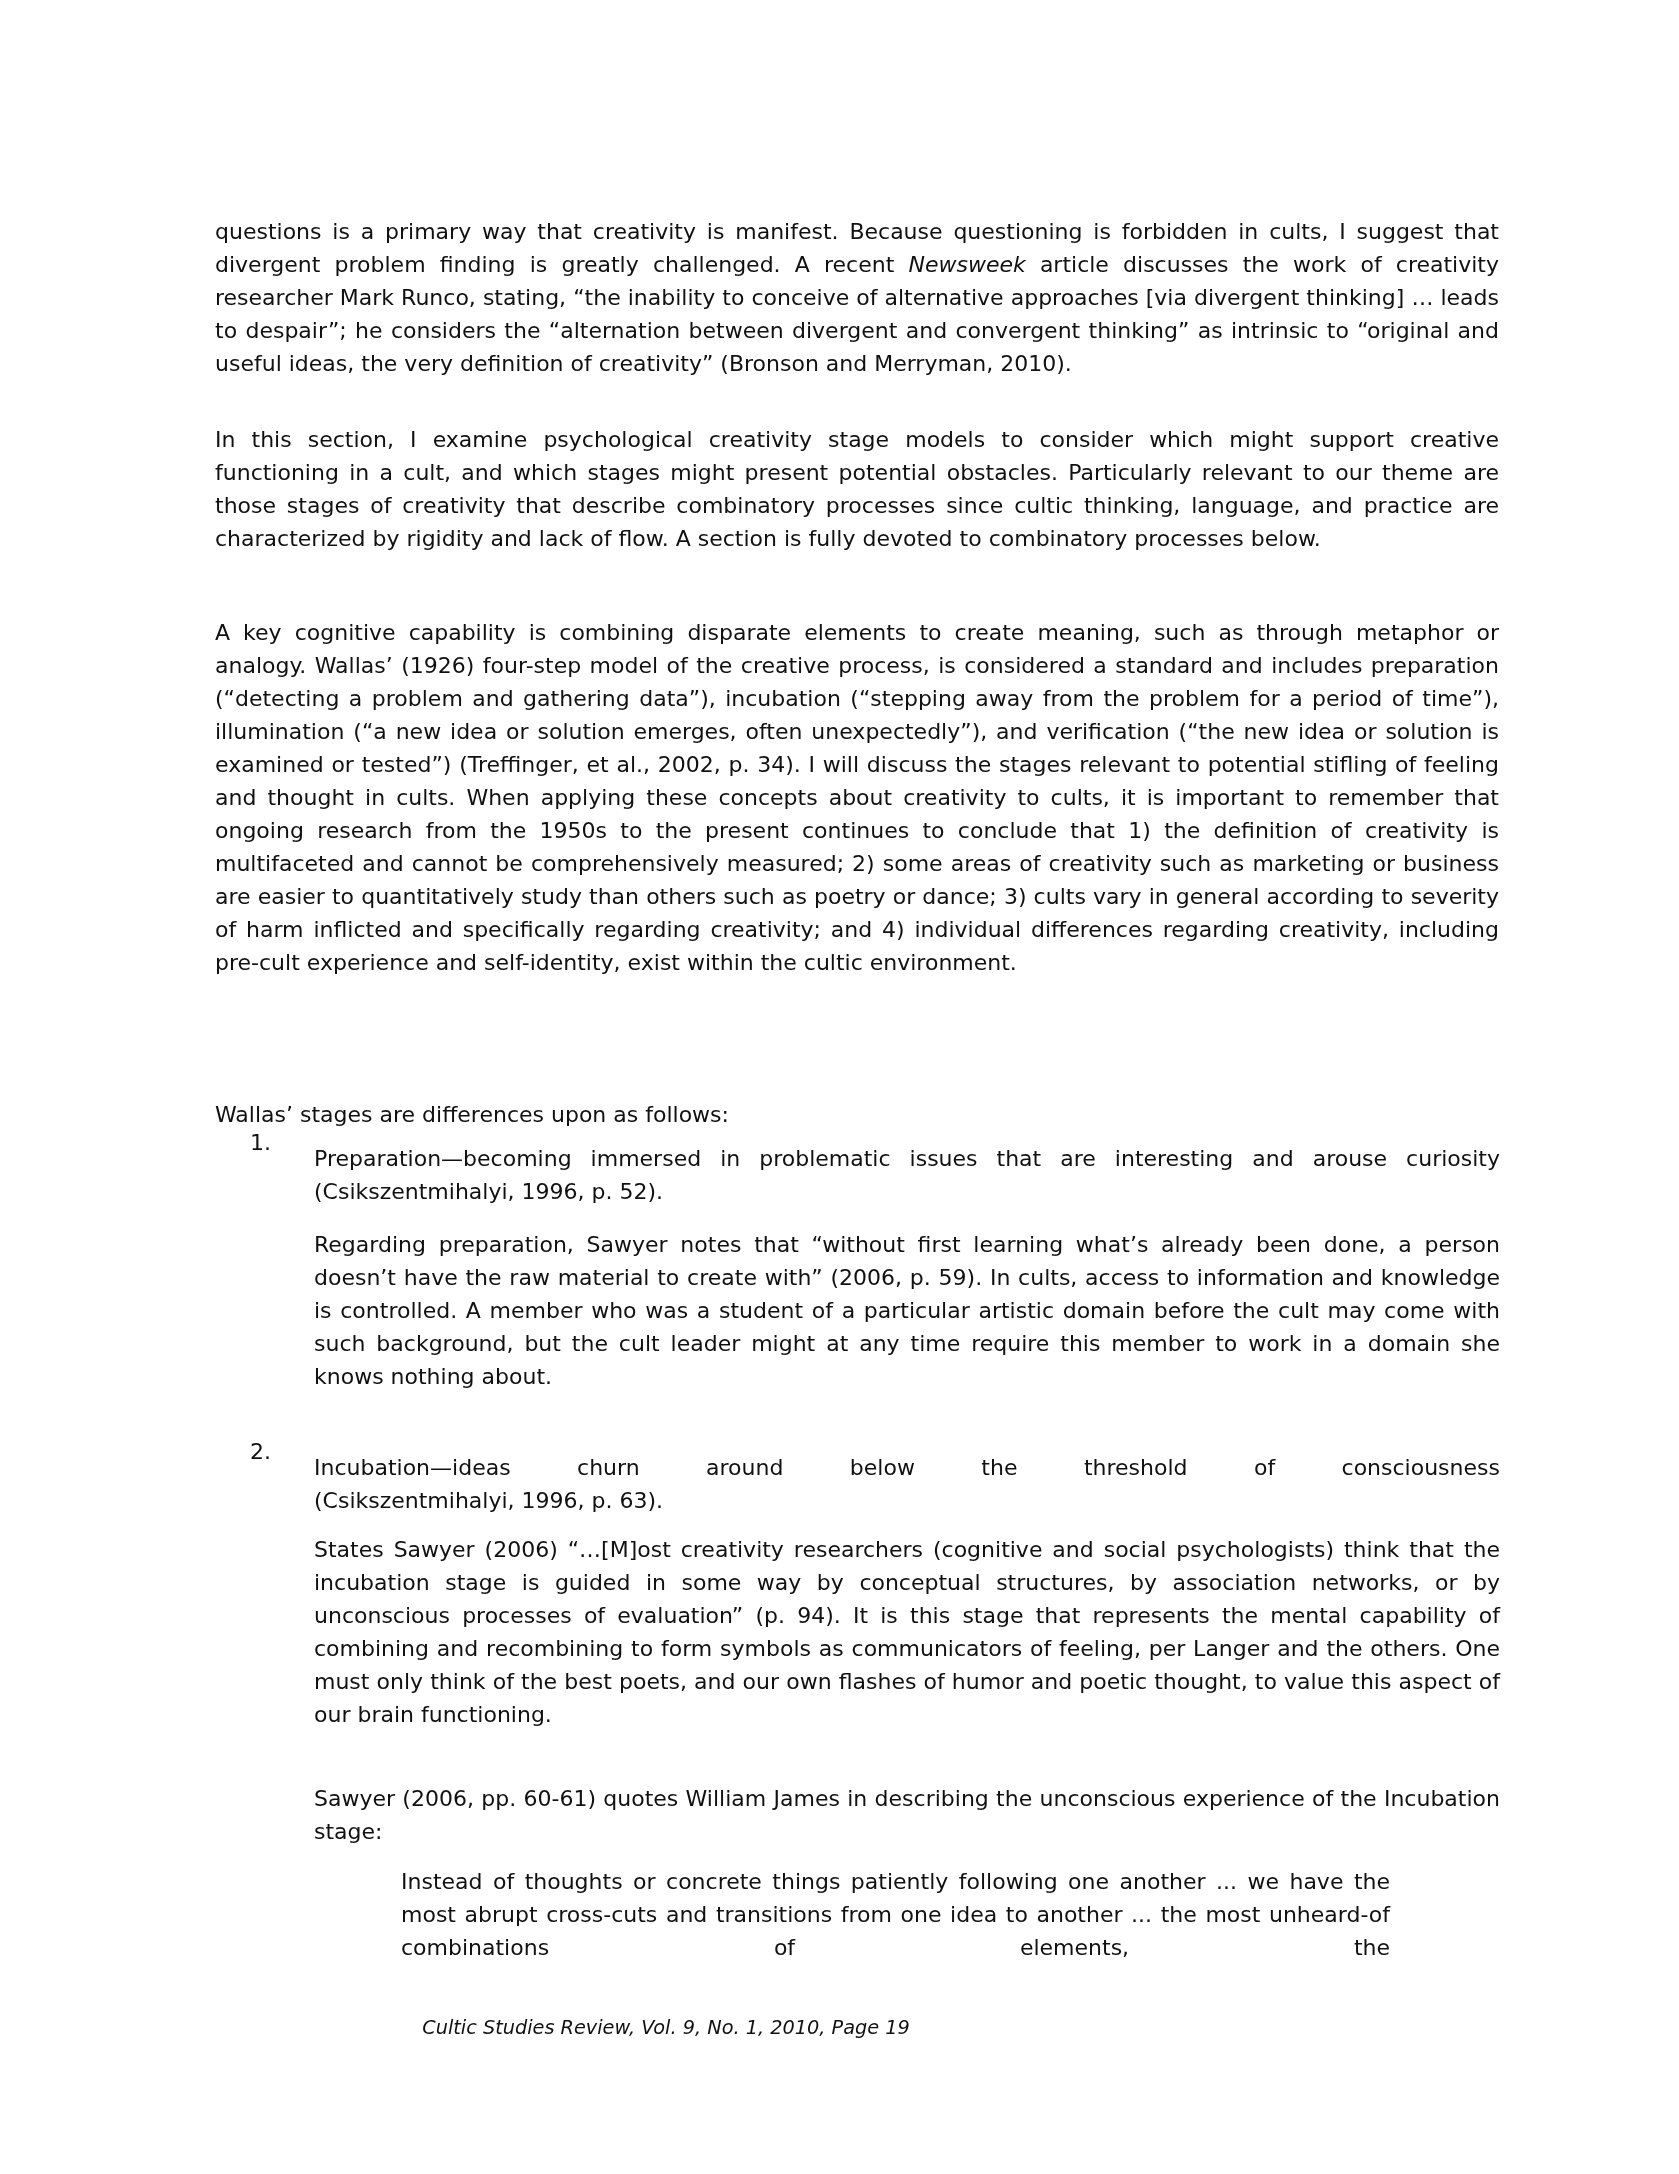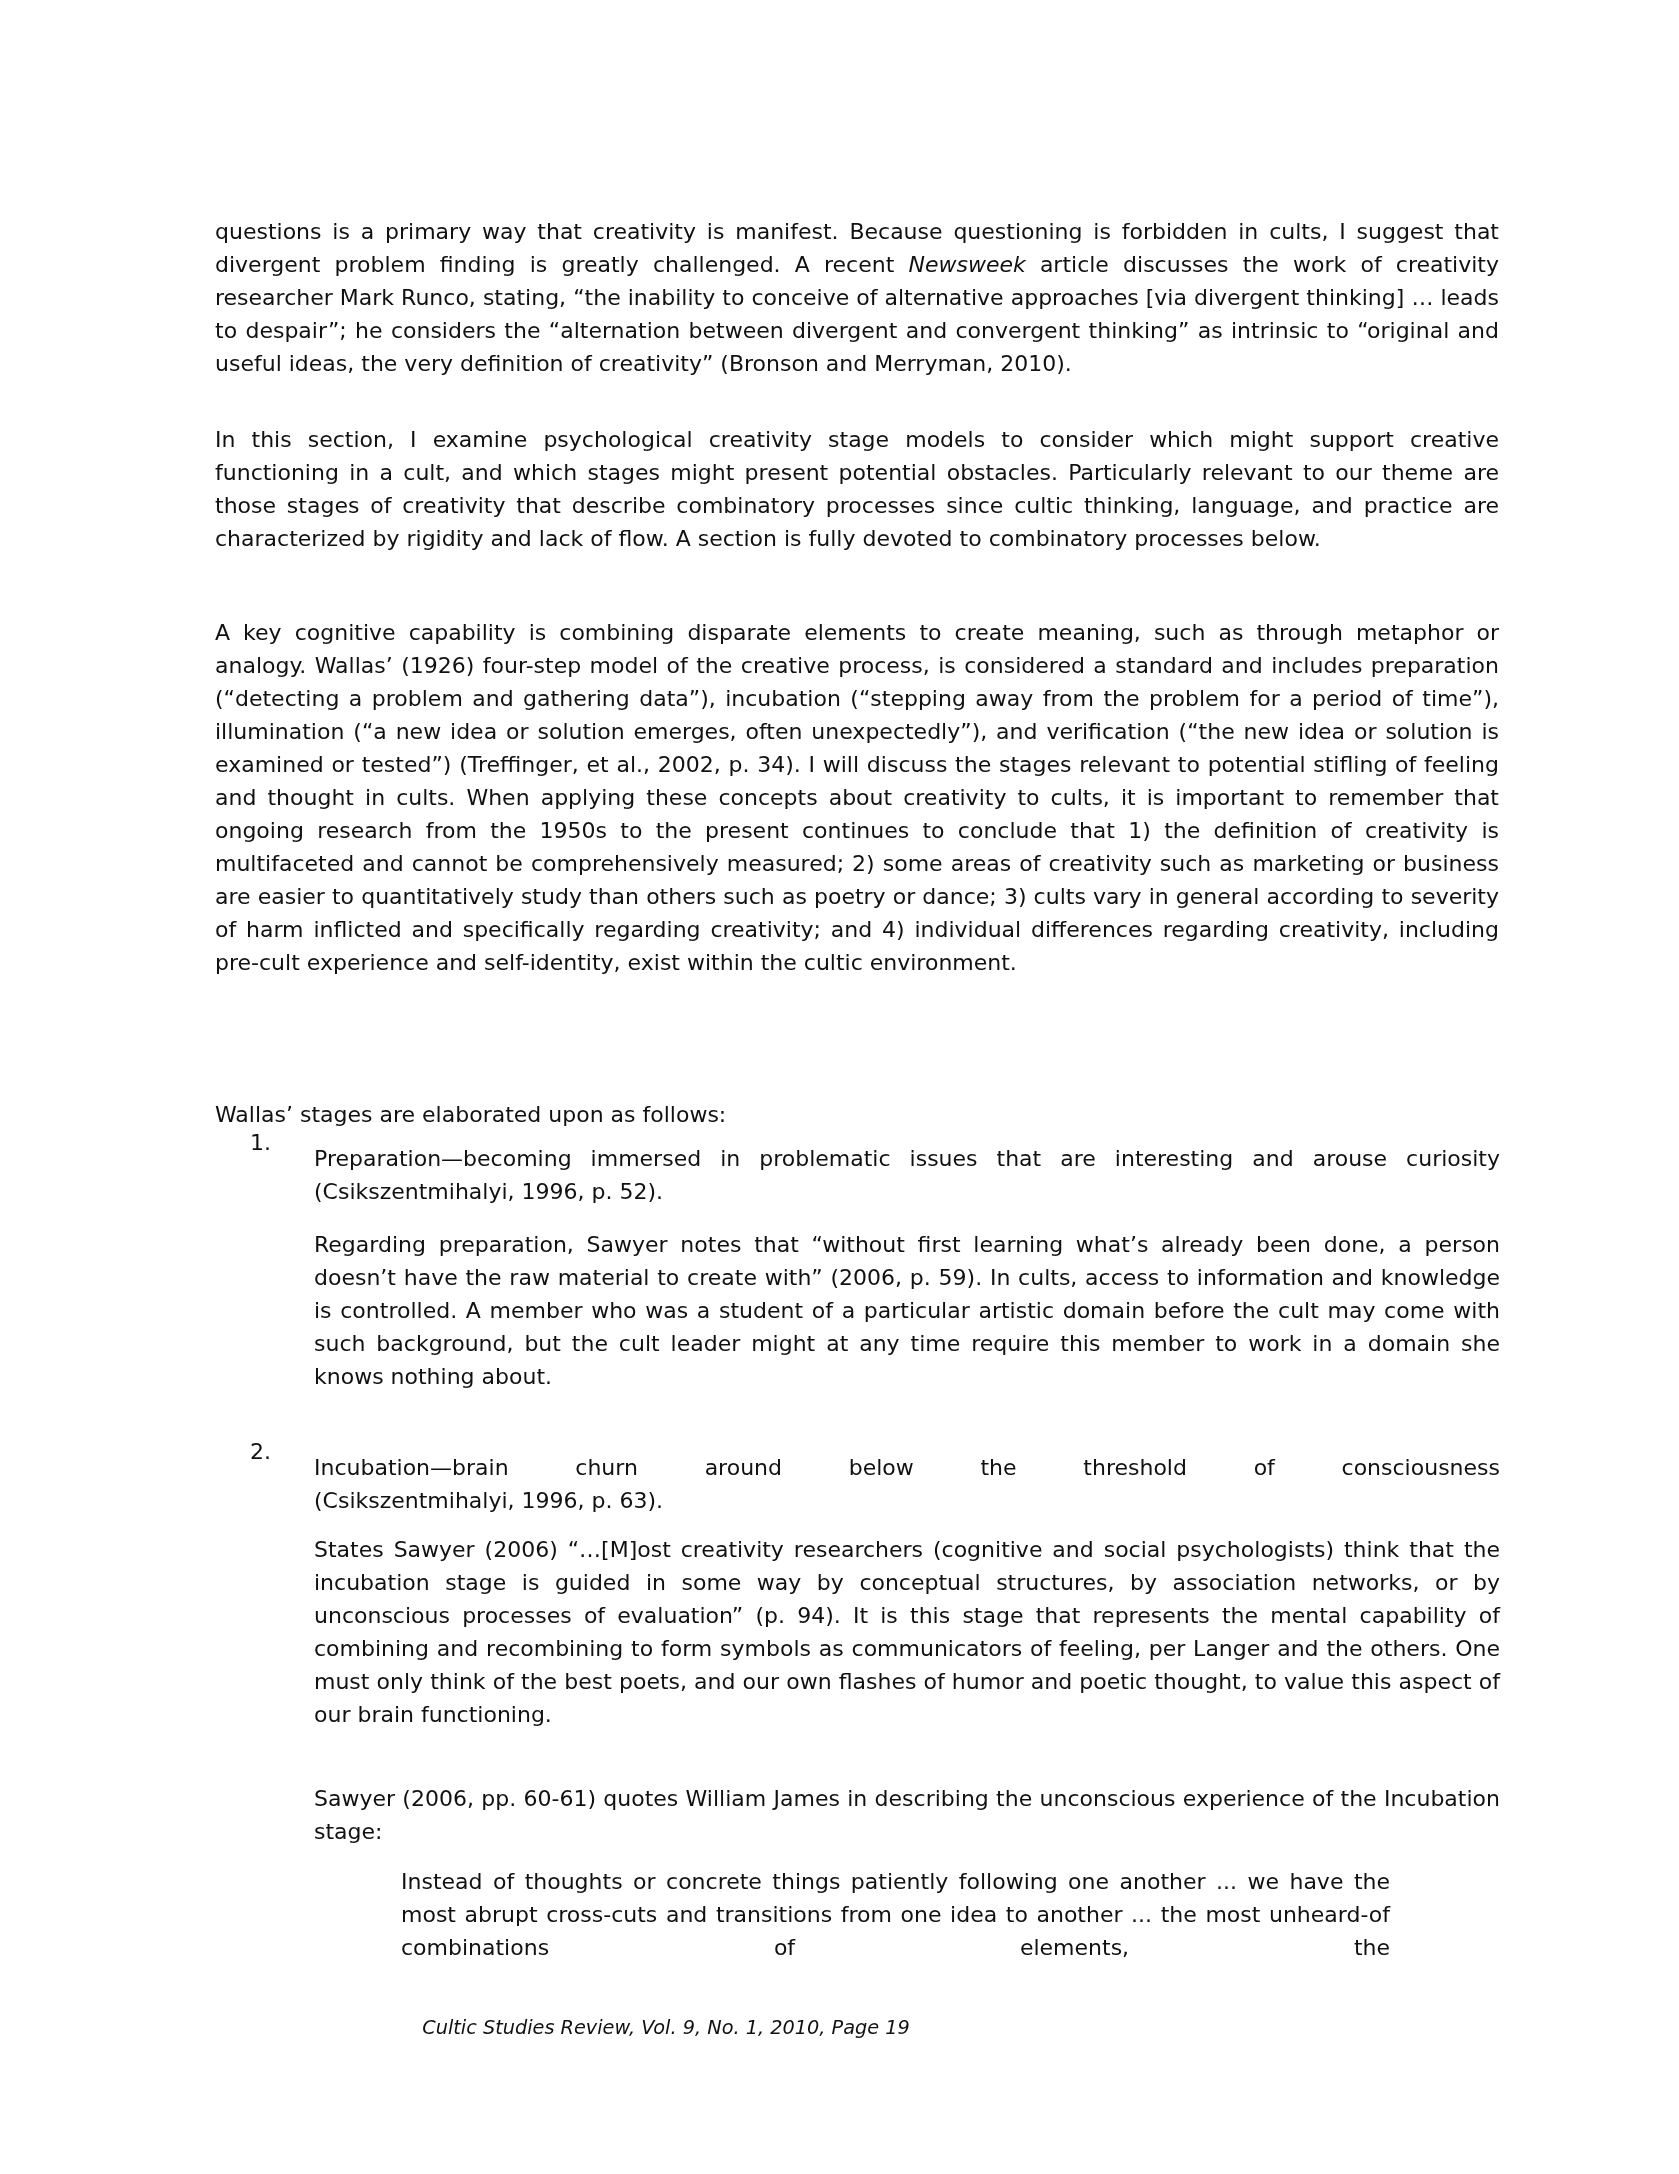--- a/index.html
+++ b/index.html
@@ -33,31 +33,31 @@
 </style>
 </head>
 <body>
 
 <p class="blk body-col last-left" style="top:199px;"><span>questions is a primary way that creativity is manifest. Because questioning is forbidden in cults, I suggest that divergent problem finding is greatly challenged. A recent </span><em>Newsweek</em><span> article discusses the work of creativity researcher Mark Runco, stating, “the inability to conceive of alternative approaches [via divergent thinking] … leads to despair”; he considers the “alternation between divergent and convergent thinking” as intrinsic to “original and useful ideas, the very definition of creativity” (Bronson and Merryman, 2010).</span></p>
 
 <p class="blk body-col last-left" style="top:407px;">In this section, I examine psychological creativity stage models to consider which might support creative functioning in a cult, and which stages might present potential obstacles. Particularly relevant to our theme are those stages of creativity that describe combinatory processes since cultic thinking, language, and practice are characterized by rigidity and lack of flow. A section is fully devoted to combinatory processes below.</p>
 
 <p class="blk body-col last-left" style="top:600px;">A key cognitive capability is combining disparate elements to create meaning, such as through metaphor or analogy. Wallas’ (1926) four-step model of the creative process, is considered a standard and includes preparation (“detecting a problem and gathering data”), incubation (“stepping away from the problem for a period of time”), illumination (“a new idea or solution emerges, often unexpectedly”), and verification (“the new idea or solution is examined or tested”) (Treffinger, et al., 2002, p. 34). I will discuss the stages relevant to potential stifling of feeling and thought in cults. When applying these concepts about creativity to cults, it is important to remember that ongoing research from the 1950s to the present continues to conclude that 1) the definition of creativity is multifaceted and cannot be comprehensively measured; 2) some areas of creativity such as marketing or business are easier to quantitatively study than others such as poetry or dance; 3) cults vary in general according to severity of harm inflicted and specifically regarding creativity; and 4) individual differences regarding creativity, including pre-cult experience and self-identity, exist within the cultic environment.</p>
 
-<p class="blk body-col last-left" style="top:1082px;">Wallas’ stages are elaborated upon as follows:</p>
+<p class="blk body-col last-left" style="top:1082px;">Wallas’ stages are differences upon as follows:</p>
 
 <div>
   <span class="num" style="top:1126px;">1.</span>
   <p class="blk list-col last-left" style="top:1126px;">Preparation—becoming immersed in problematic issues that are interesting and arouse curiosity (Csikszentmihalyi, 1996, p. 52).</p>
   <p class="blk list-col last-left" style="top:1212px;">Regarding preparation, Sawyer notes that “without first learning what’s already been done, a person doesn’t have the raw material to create with” (2006, p. 59). In cults, access to information and knowledge is controlled. A member who was a student of a particular artistic domain before the cult may come with such background, but the cult leader might at any time require this member to work in a domain she knows nothing about.</p>
 </div>
 
 <div>
   <span class="num" style="top:1435px;">2.</span>
-  <p class="blk list-col justify-all" style="top:1435px;">Incubation—brain churn around below the threshold of consciousness</p>
+  <p class="blk list-col justify-all" style="top:1435px;">Incubation—ideas churn around below the threshold of consciousness</p>
   <p class="blk list-col last-left" style="top:1468px;">(Csikszentmihalyi, 1996, p. 63).</p>
   <p class="blk list-col last-left" style="top:1517px;">States Sawyer (2006) “…[M]ost creativity researchers (cognitive and social psychologists) think that the incubation stage is guided in some way by conceptual structures, by association networks, or by unconscious processes of evaluation” (p. 94). It is this stage that represents the mental capability of combining and recombining to form symbols as communicators of feeling, per Langer and the others. One must only think of the best poets, and our own flashes of humor and poetic thought, to value this aspect of our brain functioning.</p>
   <p class="blk list-col last-left" style="top:1766px;">Sawyer (2006, pp. 60-61) quotes William James in describing the unconscious experience of the Incubation stage:</p>
   <blockquote class="blk quote-col justify-all" style="top:1849px;">Instead of thoughts or concrete things patiently following one another ... we have the most abrupt cross-cuts and transitions from one idea to another ... the most unheard-of combinations of elements, the</blockquote>
 </div>
 
 <div class="footer">Cultic Studies Review, Vol. 9, No. 1, 2010, Page 19</div>
 
 
 </body></html>

